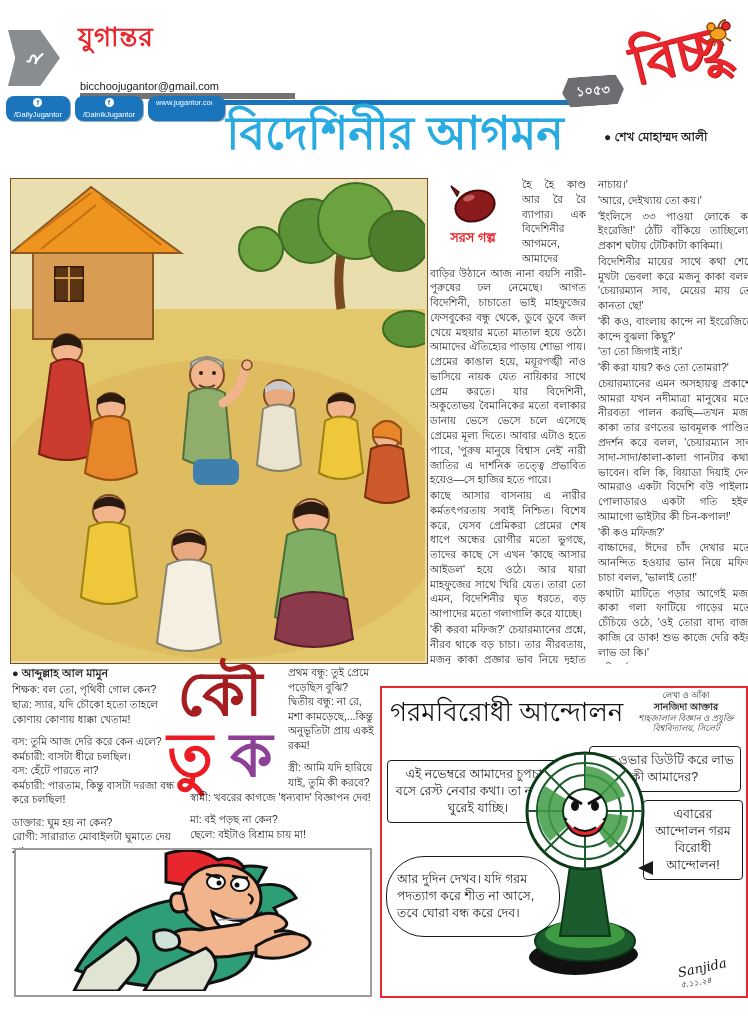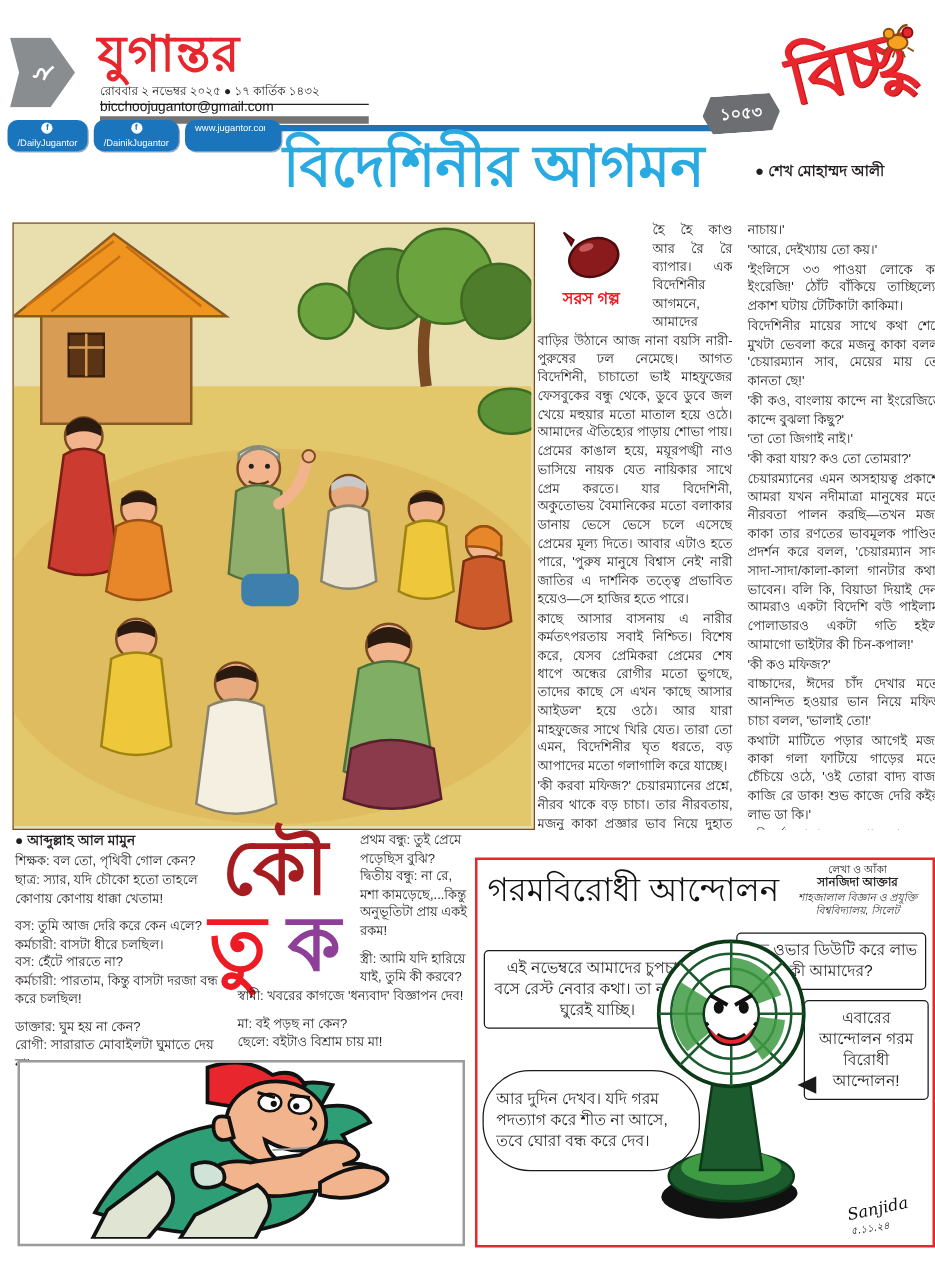--- a/index.html
+++ b/index.html
@@ -3,21 +3,21 @@
 <meta charset="utf-8">
 <style>
   html,body{margin:0;padding:0;background:#fff;}
   #page{position:relative;width:748px;height:1027px;background:#fff;overflow:hidden;
         font-family:"Liberation Sans","DejaVu Sans",sans-serif;color:#231f20;}
 
   
   .pg-arrow{position:absolute;left:8px;top:30px;width:52px;height:56px;background:#8a8d90;
             clip-path:polygon(0 0,62% 0,100% 50%,62% 100%,0 100%,14% 50%);display:flex;align-items:center;justify-content:center;}
   .pg-arrow span{color:#fff;font-size:22px;font-weight:bold;transform:rotate(-90deg);}
-  .logo{position:absolute;left:78px;top:24px;font-size:40px;font-weight:bold;color:#e8262d;letter-spacing:1px;line-height:1;}
+  .logo{position:absolute;left:78px;top:24px;font-size:26px;font-weight:bold;color:#e8262d;letter-spacing:1px;line-height:1;}
   .dateline{position:absolute;left:80px;top:66px;width:215px;font-size:9.5px;color:#231f20;
             border-bottom:1px solid #231f20;padding-bottom:2px;}
   .email{position:absolute;left:80px;top:80px;width:215px;font-size:11px;color:#1a1a1a;border-bottom:6px solid #737373;padding-bottom:1px;}
   .social{position:absolute;left:6px;top:96px;display:flex;gap:5px;}
   .pill{background:#1b75bc;color:#fff;font-size:7.5px;border-radius:8px;padding:2px 8px;display:flex;align-items:center;gap:3px;
         box-shadow:1px 1px 0 #9ab;flex-direction:column;}
   .fb{display:inline-block;width:9px;height:9px;border-radius:50%;background:#fff;color:#1b75bc;font-size:7px;font-weight:bold;
       text-align:center;line-height:9px;}
   .blue-rule{position:absolute;left:212px;top:100px;width:368px;height:5px;background:#1b75bc;}
   .issue-hex{position:absolute;left:562px;top:76px;width:62px;height:30px;background:#6d6e71;
@@ -82,21 +82,20 @@
 </style>
 </head>
 <body>
 
 <div id="page">
 
   <div class="pg-arrow">
     <span>২</span>
   </div>
   <div class="logo">যুগান্তর</div>
-  <div class="dateline">রোববার ২ নভেম্বর ২০২৫ ● ১৭ কার্তিক ১৪৩২</div>
   <div class="email">bicchoojugantor@gmail.com</div>
   <div class="social">
     <span class="pill">
       <span class="fb">f</span>
       <span>/DailyJugantor</span>
     </span>
     <span class="pill">
       <span class="fb">f</span>
       <span>/DainikJugantor</span>
     </span>

